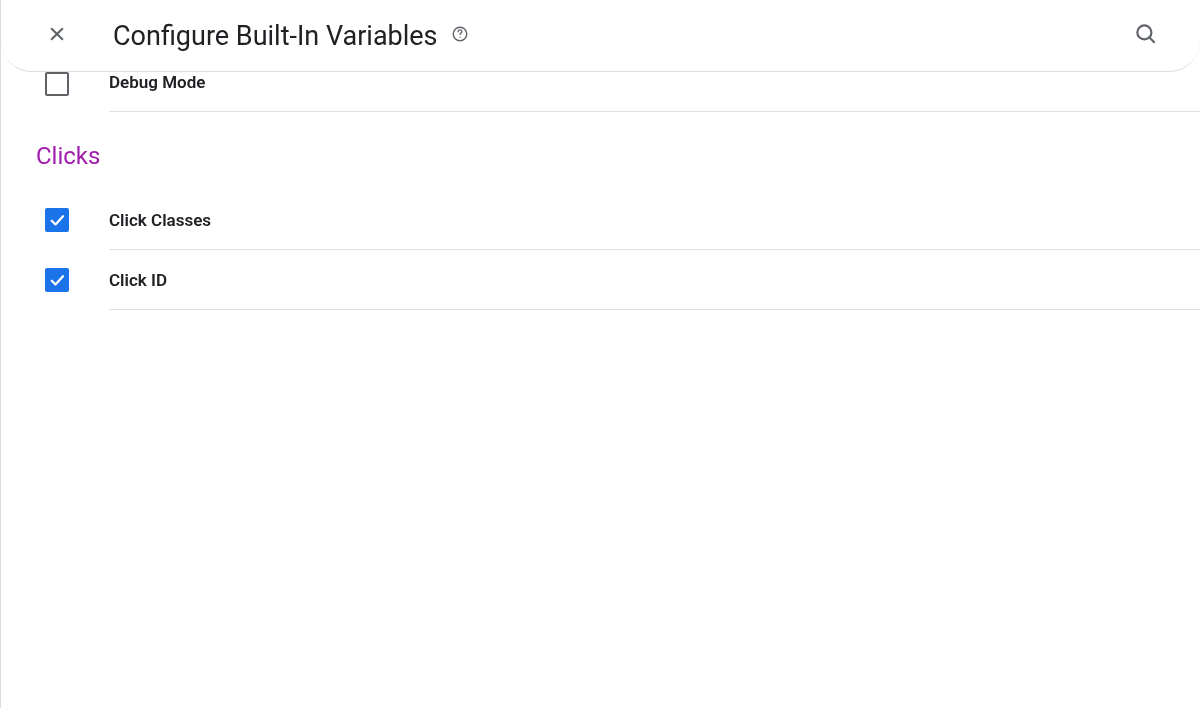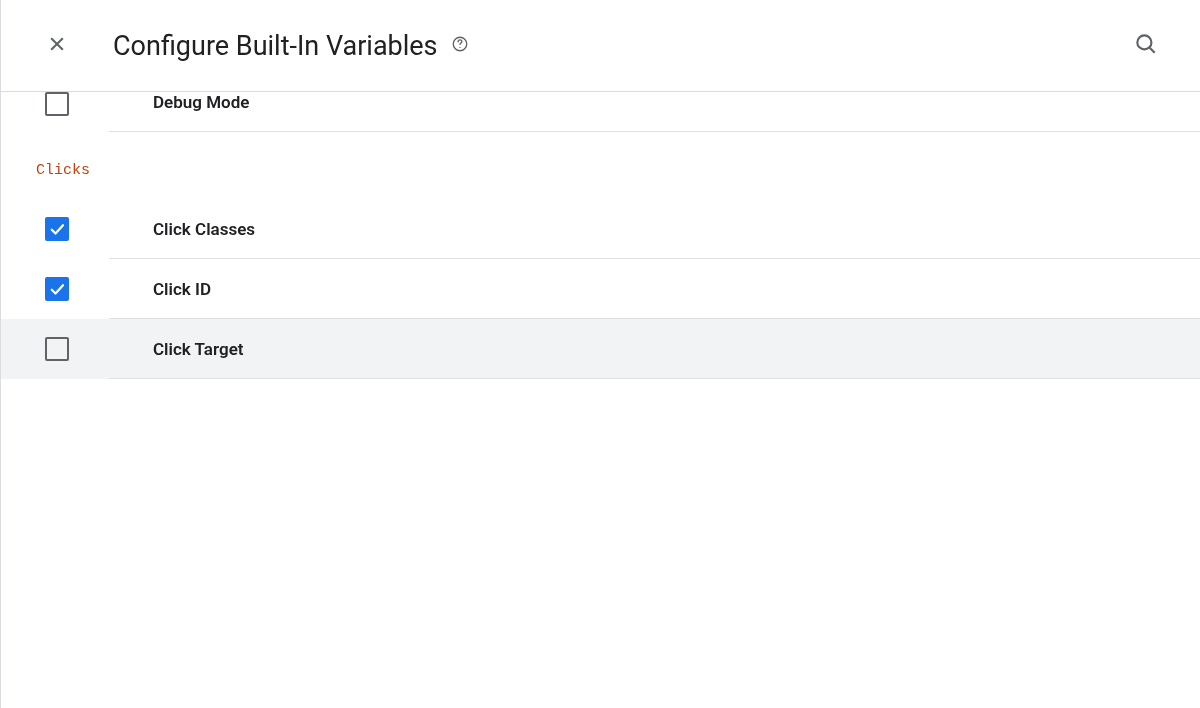--- a/index.html
+++ b/index.html
@@ -11,23 +11,24 @@
       font-family: 'Google Sans', Roboto, Arial, sans-serif;
       background: #fff;
       width: 1200px;
       height: 708px;
       overflow: hidden;
       border-left: 1px solid #dadce0;
     }
     .header {
       display: flex;
       align-items: center;
-      height: 92px;
+      height: 72px;
       padding: 0 40px 0 44px;
       border-bottom: 1px solid #dadce0;
+      border-radius: 31px;
     }
     .close-btn {
       width: 24px;
       height: 24px;
       display: flex;
       align-items: center;
       justify-content: center;
       cursor: pointer;
       color: #5f6368;
       margin-right: 44px;
@@ -67,34 +68,32 @@
       color: #5f6368;
     }
     .search-btn svg {
       width: 26px;
       height: 26px;
     }
     .content {
       padding: 0;
     }
     .section-title {
-      font-size: 15px;
+      font-size: 24px;
       font-weight: 400;
-      color: #c2410c;
+      color: #a21caf;
       padding: 30px 0 20px 35px;
-      font-family: Liberation Mono, monospace;
     }
     .row {
       display: flex;
       align-items: center;
       height: 60px;
       padding-left: 44px;
       position: relative;
       cursor: pointer;
-      gap: 44px;
     }
     .row.first-partial {
       height: 40px;
       align-items: flex-start;
       padding-top: 0;
     }
     .row.hovered {
       background: #f1f3f4;
     }
     .row-divider {
@@ -192,25 +191,18 @@
   <div class="row">
     <div class="checkbox checked">
       <svg viewBox="0 0 24 24" fill="none" stroke="#fff" stroke-width="3" stroke-linecap="round" stroke-linejoin="round">
           <polyline points="5 13 10 18 20 7"></polyline>
         </svg>
     </div>
     <span class="row-label">Click ID</span>
     <div class="row-divider"></div>
   </div>
 
-  <div class="row hovered">
-    <div class="checkbox">
-      
-    </div>
-    <span class="row-label">Click Target</span>
-    <div class="row-divider"></div>
-  </div>
 
 
 
 
 
 </div>
 
 </body></html>

